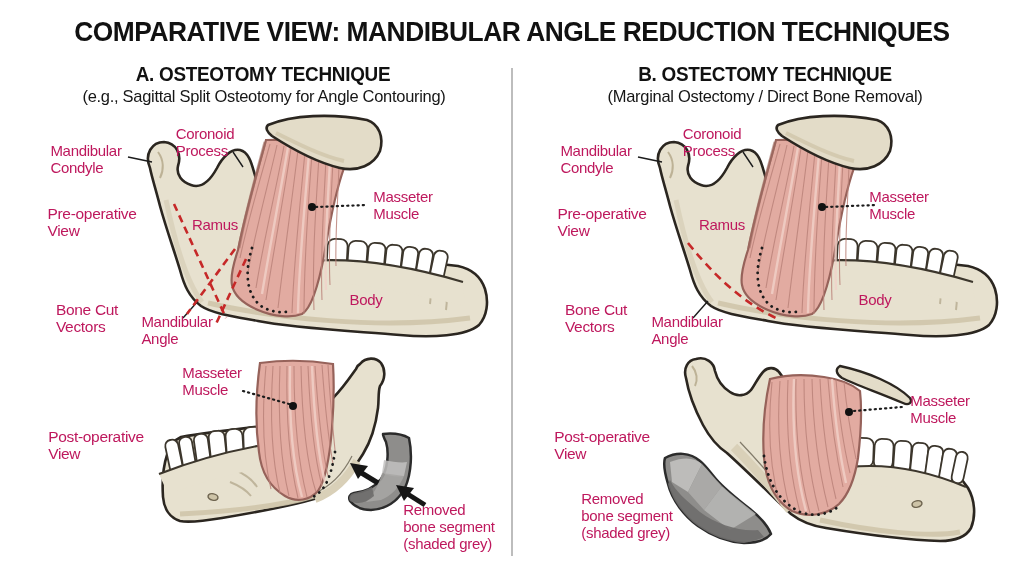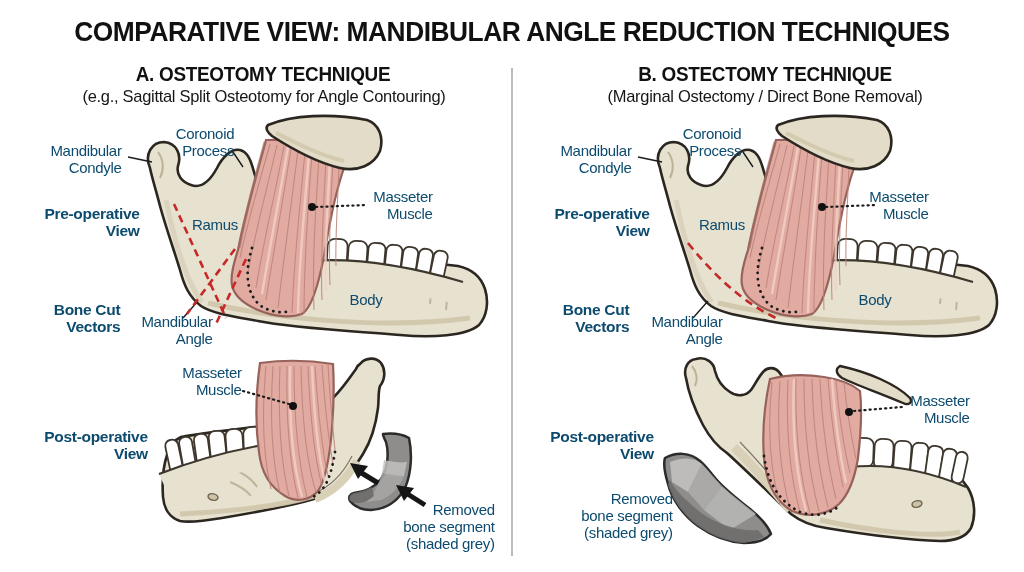--- a/index.html
+++ b/index.html
@@ -9,24 +9,24 @@
   .main-title{position:absolute;left:512px;top:16px;z-index:3;white-space:nowrap;
     transform:translateX(-50%) scaleX(.94);color:#111;
     font:bold 28px/32px "Liberation Sans",sans-serif;letter-spacing:-.5px;}
   .panel-heading{position:absolute;z-index:3;white-space:nowrap;color:#111;
     transform:translateX(-50%) scaleX(.97);
     font:bold 19.5px/22px "Liberation Sans",sans-serif;letter-spacing:-.3px;}
   .panel-sub{position:absolute;z-index:3;white-space:nowrap;color:#161616;
     transform:translateX(-50%) scaleX(.97);
     font:17px/20px "Liberation Sans",sans-serif;letter-spacing:-.3px;}
   .divider{position:absolute;left:511px;top:68px;width:2px;height:488px;background:#bdbdbd;z-index:2;}
-  .lbl{position:absolute;z-index:3;transform:translateX(-50%);text-align:right;
-    white-space:pre-line;color:#0c4a6e;
+  .lbl{position:absolute;z-index:3;transform:translateX(-50%);text-align:left;
+    white-space:pre-line;color:#be185d;
     font:15px/17px "Liberation Sans",sans-serif;letter-spacing:-.3px;}
-  .lbl.b{font-weight:bold;font-size:15.5px;}
+  .lbl.b{font-weight:normal;font-size:15.5px;}
 </style>
 </head>
 <body>
 
 <div id="stage">
 
   <svg id="art" width="1024" height="572" viewBox="0 0 1024 572">
 
     <g id="preopJaw">
 

